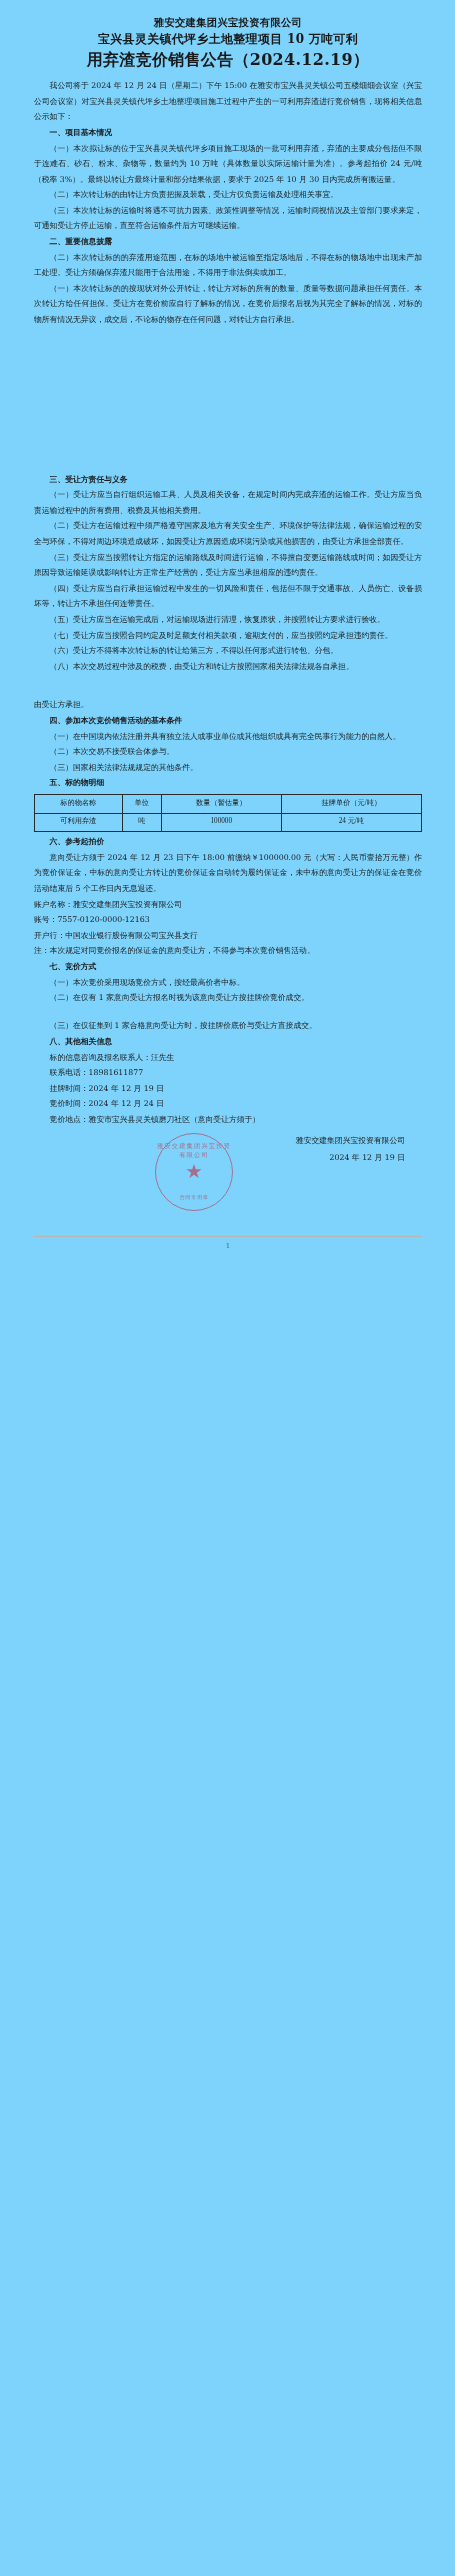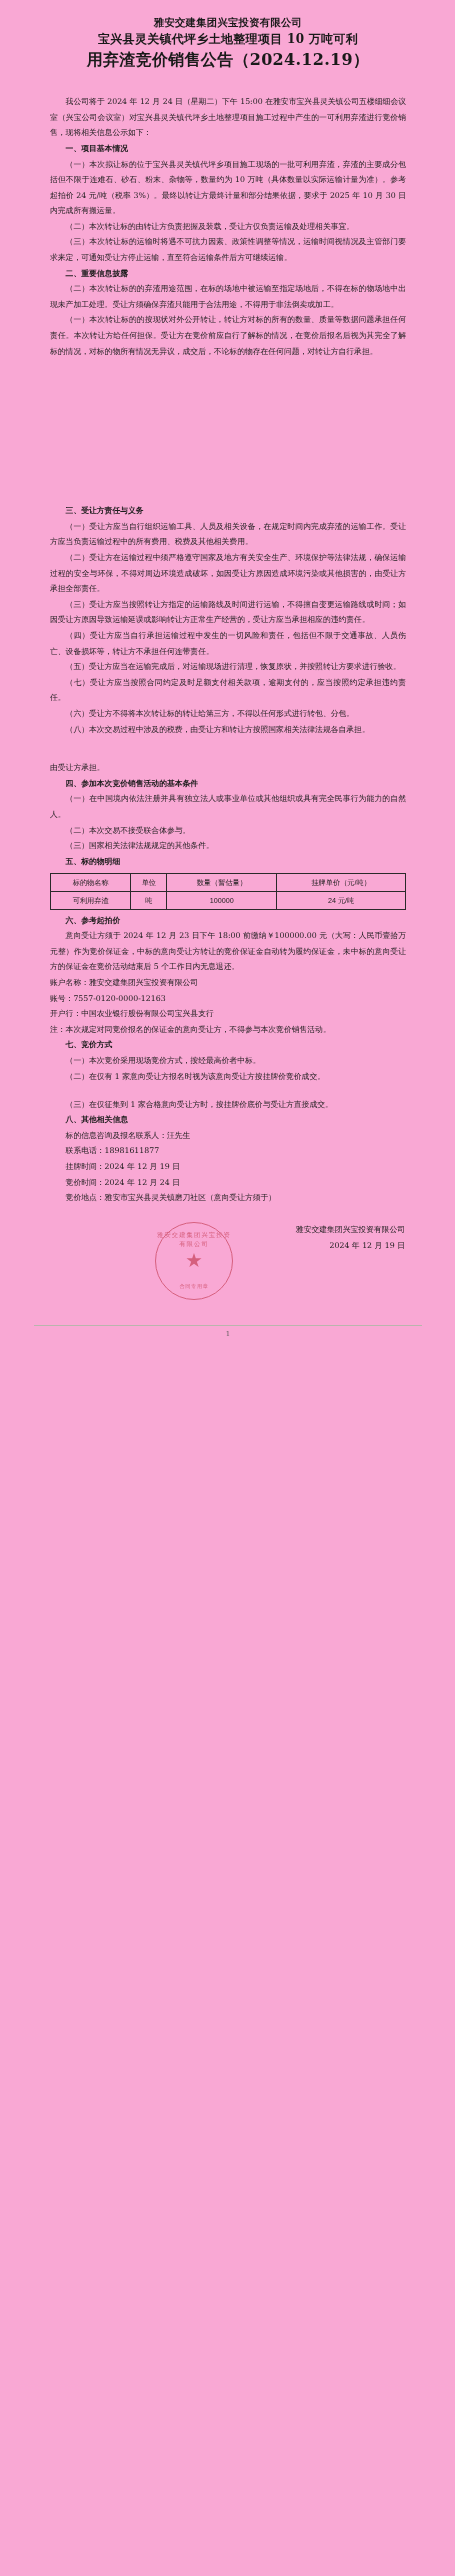--- a/index.html
+++ b/index.html
@@ -7,21 +7,21 @@
     padding: 0;
     background: #f2f0ec;
   }
   body {
     font-family: "DejaVu Sans", "Liberation Sans", sans-serif;
   }
   .page {
     width: 456px;
     min-height: 2576px;
     margin: 0 auto;
-    background: #f9a8d4;
+    background: #7dd3fc;
     box-sizing: border-box;
     padding: 15px 34px 23px 34px;
     position: relative;
   }
   .doc-title {
     text-align: center;
     font-family: "DejaVu Serif", "Liberation Serif", serif;
     font-weight: bold;
     font-size: 11px;
     line-height: 1.5;
@@ -31,35 +31,35 @@
   .doc-title .l1 { font-size: 10.3px; }
   .doc-title .l2 { font-size: 12px; }
   .doc-title .l3 { font-size: 16px; }
   .body-text {
     font-family: "DejaVu Serif", "Liberation Serif", serif;
     font-size: 7.8px;
     line-height: 2.0;
     color: #1c1c1c;
     text-align: justify;
     text-justify: inter-ideograph;
-    margin: 16px;
+    margin: 0;
   }
   .p { margin: 0; text-indent: 2em; }
   .p-flat { margin: 0; text-indent: 0; }
   .section-head { margin: 0; text-indent: 2em; font-weight: bold; }
   .gap-sm { height: 5.7px; }
   .gap-md { height: 12.6px; }
   .gap-lg { height: 23px; }
   .gap-xxl { height: 144px; }
 
   table.items {
     border-collapse: collapse;
     width: 100%;
     margin: 3.4px 0 2.3px 0;
-    font-family: Liberation Sans, sans-serif;
+    font-family: Liberation Serif, serif;
     font-size: 7.2px;
   }
   table.items th, table.items td {
     border: 0.6px solid #2a2a2a;
     text-align: center;
     padding: 2.9px 1.1px;
     line-height: 1.6;
     color: #1c1c1c;
     font-weight: normal;
   }

